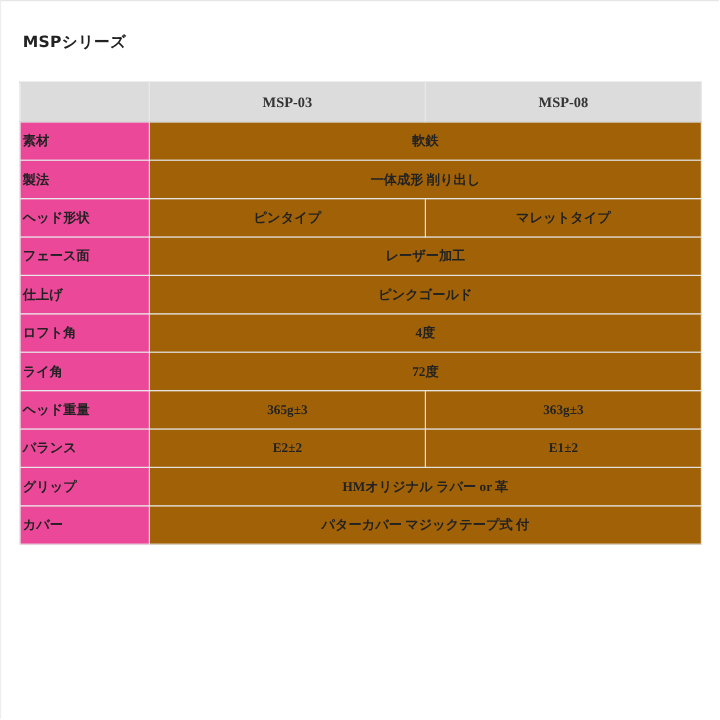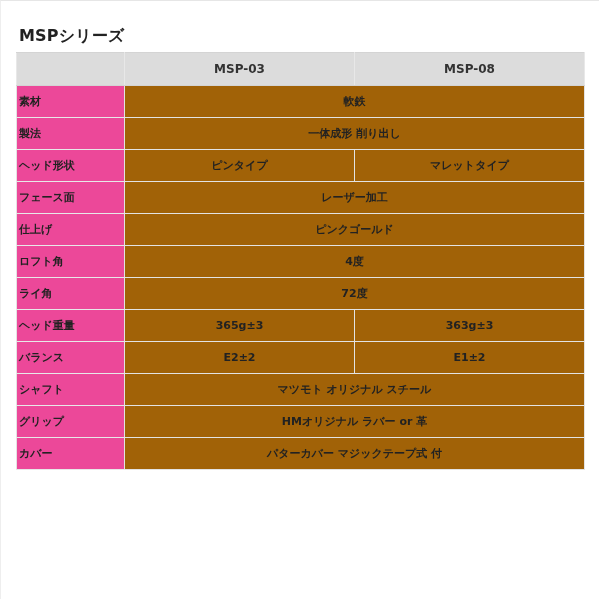--- a/index.html
+++ b/index.html
@@ -6,26 +6,26 @@
     body {
       width: 600px; height: 600px; background: #ffffff; position: relative; overflow: hidden;
       font-family: "DejaVu Sans", "Liberation Sans", sans-serif; color: #222;
     }
     .frame {
       position: absolute; left: 0; top: 0; width: 599px; height: 599px;
       border-top: 1px solid #e6e6e6; border-left: 1px solid #eeeeee; box-sizing: border-box;
     }
     .title {
       position: absolute; left: 19px; top: 26px;
-      font-size: 16px; font-weight: bold; letter-spacing: 0.2px; color: #222;
+      font-size: 13px; font-weight: bold; letter-spacing: 0.2px; color: #222;
     }
     table.spec {
-      position: absolute; left: 16px; top: 52px; width: 568px;
+      position: absolute; left: 16px; top: 68px; width: 568px;
       border-collapse: collapse; table-layout: fixed;
-      font-size: 11px; font-weight: bold;
+      font-size: 11px; font-weight: bold; font-family: Liberation Serif, serif;
     }
     table.spec col.c0 { width: 108px; }
     table.spec col.c1 { width: 230px; }
     table.spec col.c2 { width: 230px; }
     table.spec th, table.spec td {
       height: 32px; padding: 0; border: 1px solid #e3e3e3; box-sizing: border-box;
     }
     table.spec thead th {
       background: #dcdcdc; height: 33px; font-size: 12px; font-weight: bold; color: #333;
       text-align: center; border-color: #d4d4d4 #e8e8e8;
@@ -91,24 +91,20 @@
       <td class="label">ヘッド重量</td>
       <td class="val">365g±3</td>
       <td class="val">363g±3</td>
     </tr>
     <tr>
       <td class="label">バランス</td>
       <td class="val">E2±2</td>
       <td class="val">E1±2</td>
     </tr>
     <tr>
-      <td class="label">シャフト</td>
-      <td class="val" colspan="2">マツモト オリジナル スチール</td>
-    </tr>
-    <tr>
       <td class="label">グリップ</td>
       <td class="val" colspan="2">HMオリジナル ラバー or 革</td>
     </tr>
     <tr>
       <td class="label">カバー</td>
       <td class="val" colspan="2">パターカバー マジックテープ式 付</td>
     </tr>
   </tbody>
 </table>
 

